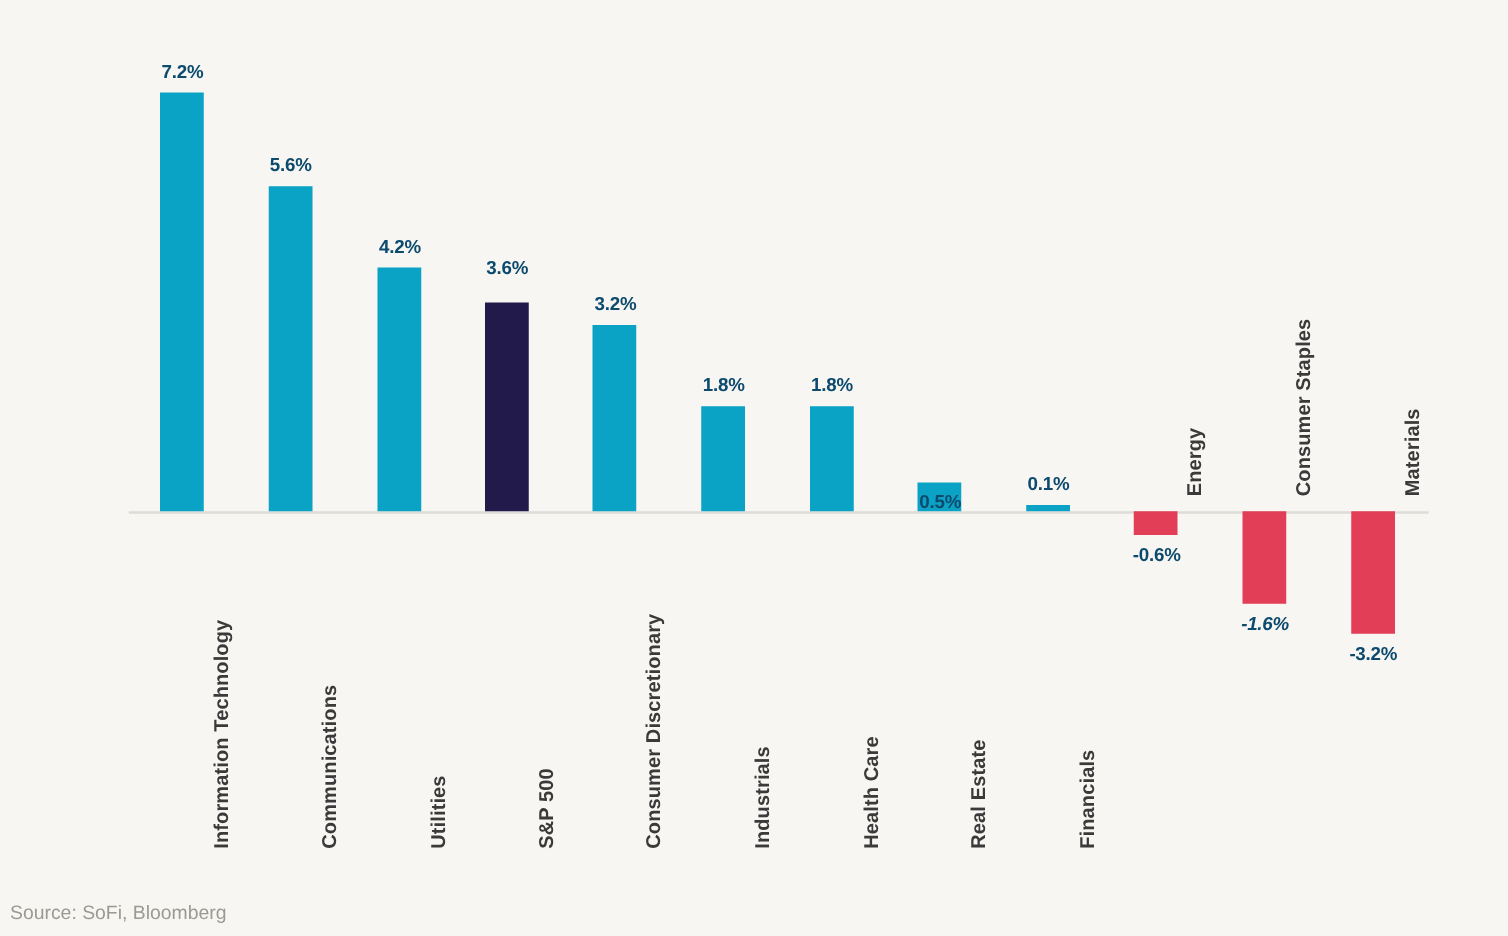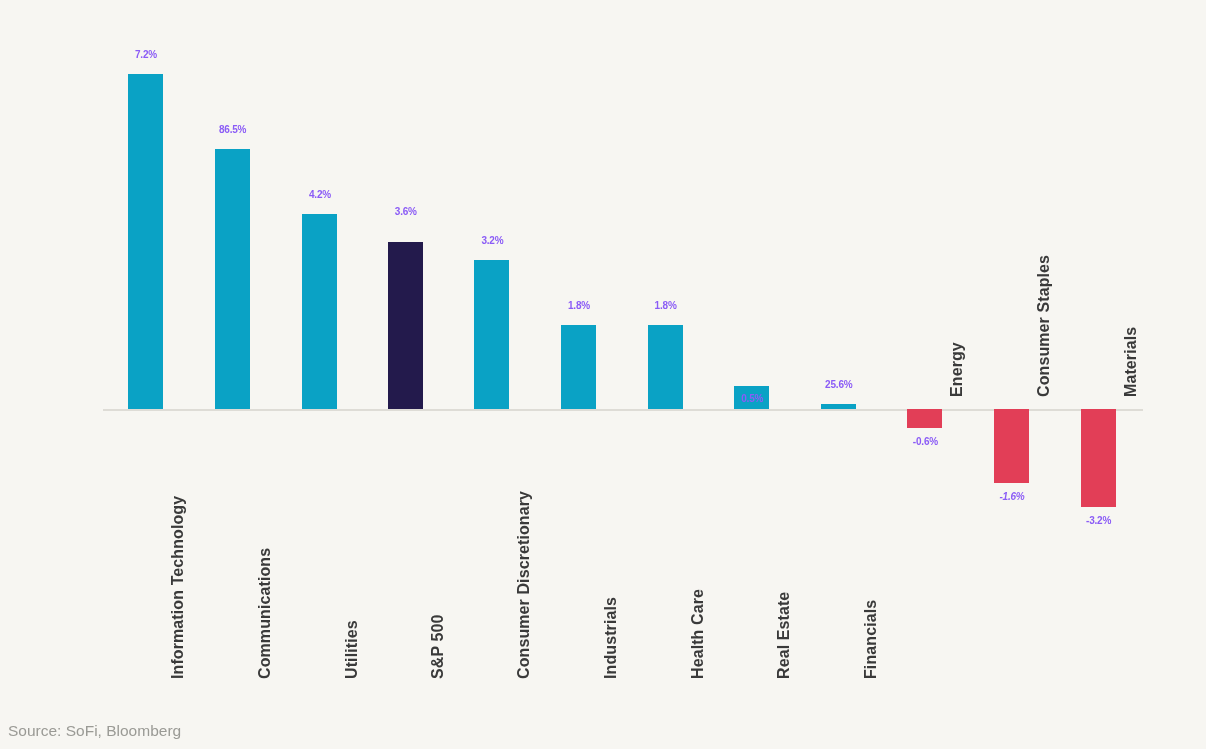--- a/index.html
+++ b/index.html
@@ -55,23 +55,23 @@
   }
   .bar.positive {
     bottom: auto;
   }
 
   .value-label {
     position: absolute;
     left: 0;
     width: 86px;
     text-align: center;
-    font-size: 10px;
+    font-size: 15px;
     font-weight: bold;
-    color: #8b5cf6;
+    color: #0c4a6e;
     letter-spacing: -0.2px;
     white-space: nowrap;
   }
 
   .cat-label {
     position: absolute;
     left: 0;
     width: 86px;
     text-align: left;
     font-size: 16px;
@@ -102,21 +102,21 @@
   <div id="plot"></div>
 
   <div id="source">Source: SoFi, Bloomberg</div>
 <div class="bar-group" style="left: 103px;">
       <div class="bar positive" title="Information Technology 7.2%" style="background: rgb(10, 162, 197); height: 334.8px; top: 74.2px;"></div>
       <div class="value-label" style="top: 49.2px;">7.2%</div>
       <div class="cat-label" style="top: 419px; left: 66px; transform: rotate(-90deg) translate(-100%, 0px); transform-origin: 0px 0px; text-align: left; width: 260px; direction: ltr; position: absolute; white-space: nowrap;">Information Technology</div>
     </div>
     <div class="bar-group" style="left: 189.6px;">
       <div class="bar positive" title="Communications 5.6%" style="background: rgb(10, 162, 197); height: 260.4px; top: 148.6px;"></div>
-      <div class="value-label" style="top: 123.6px;">86.5%</div>
+      <div class="value-label" style="top: 123.6px;">5.6%</div>
       <div class="cat-label" style="top: 419px; left: 66px; transform: rotate(-90deg) translate(-100%, 0px); transform-origin: 0px 0px; text-align: left; width: 260px; direction: ltr; position: absolute; white-space: nowrap;">Communications</div>
     </div>
     <div class="bar-group" style="left: 277px;">
       <div class="bar positive" title="Utilities 4.2%" style="background: rgb(10, 162, 197); height: 195.3px; top: 213.7px;"></div>
       <div class="value-label" style="top: 188.7px;">4.2%</div>
       <div class="cat-label" style="top: 419px; left: 66px; transform: rotate(-90deg) translate(-100%, 0px); transform-origin: 0px 0px; text-align: left; width: 260px; direction: ltr; position: absolute; white-space: nowrap;">Utilities</div>
     </div>
     <div class="bar-group" style="left: 362.8px;">
       <div class="bar positive" title="S&amp;P 500 3.6%" style="background: rgb(35, 26, 76); height: 167.4px; top: 241.6px;"></div>
       <div class="value-label" style="top: 206px;">3.6%</div>
@@ -137,21 +137,21 @@
       <div class="value-label" style="top: 300.3px;">1.8%</div>
       <div class="cat-label" style="top: 419px; left: 66px; transform: rotate(-90deg) translate(-100%, 0px); transform-origin: 0px 0px; text-align: left; width: 260px; direction: ltr; position: absolute; white-space: nowrap;">Health Care</div>
     </div>
     <div class="bar-group" style="left: 709.2px;">
       <div class="bar positive" title="Real Estate 0.5%" style="background: rgb(10, 162, 197); height: 23.25px; top: 385.75px;"></div>
       <div class="value-label" style="top: 360.75px; margin-top: 32px;">0.5%</div>
       <div class="cat-label" style="top: 419px; left: 66px; transform: rotate(-90deg) translate(-100%, 0px); transform-origin: 0px 0px; text-align: left; width: 260px; direction: ltr; position: absolute; white-space: nowrap;">Real Estate</div>
     </div>
     <div class="bar-group" style="left: 795.8px;">
       <div class="bar positive" title="Financials 0.1%" style="background: rgb(10, 162, 197); height: 4.65px; top: 404.35px;"></div>
-      <div class="value-label" style="top: 379.35px;">25.6%</div>
+      <div class="value-label" style="top: 379.35px;">0.1%</div>
       <div class="cat-label" style="top: 419px; left: 66px; transform: rotate(-90deg) translate(-100%, 0px); transform-origin: 0px 0px; text-align: left; width: 260px; direction: ltr; position: absolute; white-space: nowrap;">Financials</div>
     </div>
     <div class="bar-group" style="left: 882.4px;">
       <div class="bar negative" title="Energy -0.4%" style="background: rgb(226, 62, 87); height: 18.6px; top: 409px;"></div>
       <div class="value-label" style="top: 435.6px;">-0.6%</div>
       <div class="cat-label" style="position: absolute; left: 66px; top: 397px; width: 260px; transform-origin: 0px 0px; white-space: nowrap; text-align: left; transform: rotate(-90deg);">Energy</div>
     </div>
     <div class="bar-group" style="left: 969px;">
       <div class="bar negative" title="Consumer Staples -1.6%" style="background: rgb(226, 62, 87); height: 74.4px; top: 409px;"></div>
       <div class="value-label" style="top: 491.4px; font-style: italic;">-1.6%</div>

